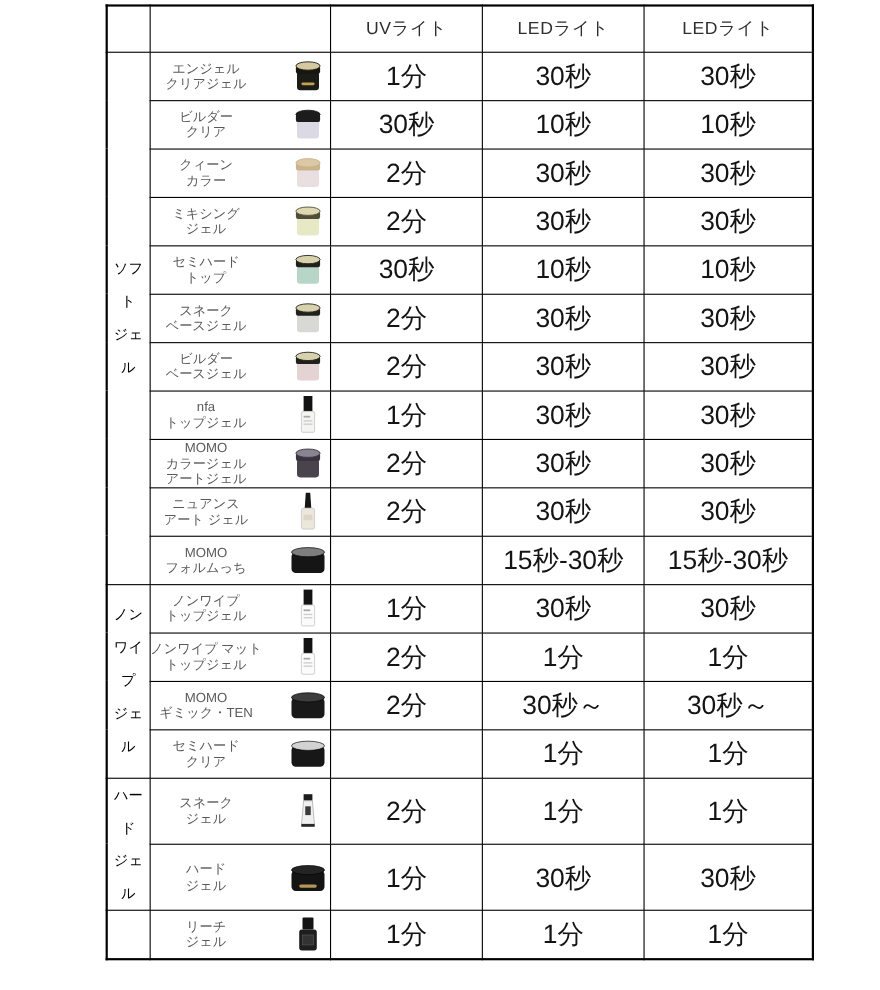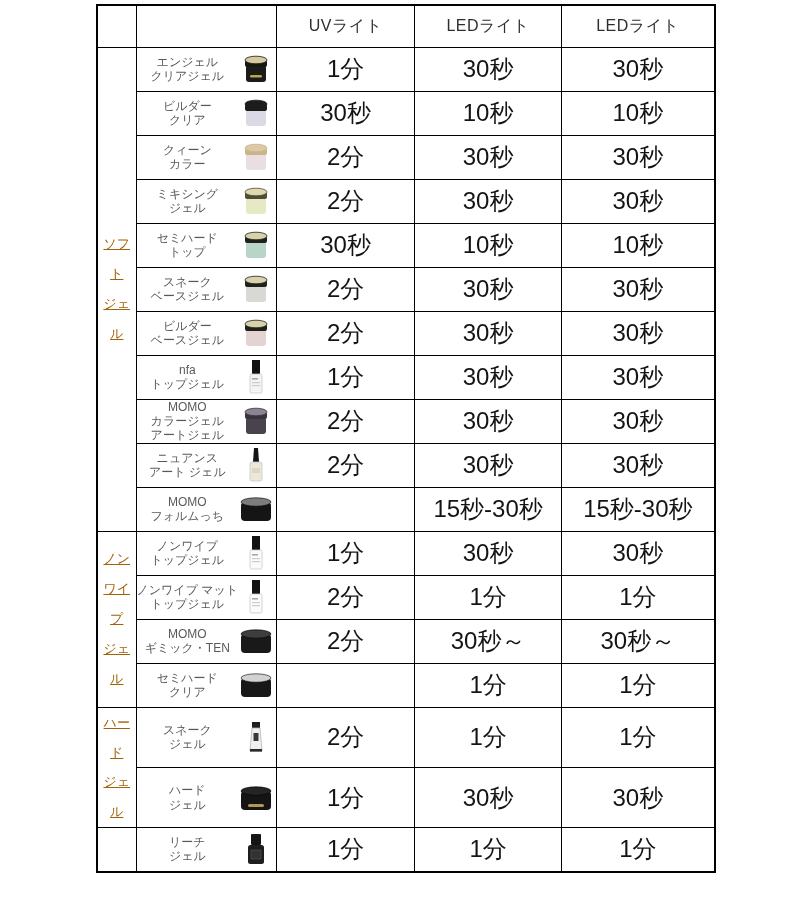--- a/index.html
+++ b/index.html
@@ -37,32 +37,32 @@
   .cure-table tbody tr { height: 44px; }
   .cure-table th {
     font-weight: normal;
     font-size: 16px;
     color: #2e2e2e;
     text-align: center;
     letter-spacing: 0.5px;
   }
   td.group-cell {
     font-size: 13px;
-    color: #a16207;
+    color: #000000;
     text-align: center;
     vertical-align: middle;
-    text-decoration: underline;
   }
   .group-line { line-height: 2.3; }
   td.product-cell { vertical-align: middle; }
   .product-wrap {
     display: flex;
     align-items: center;
     width: 100%;
     height: 100%;
+    gap: 24px;
   }
   .product-name {
     flex: 1;
     display: flex;
     flex-direction: column;
     justify-content: center;
     align-items: center;
     font-size: 12px;
     line-height: 1.2;
     color: #595959;

